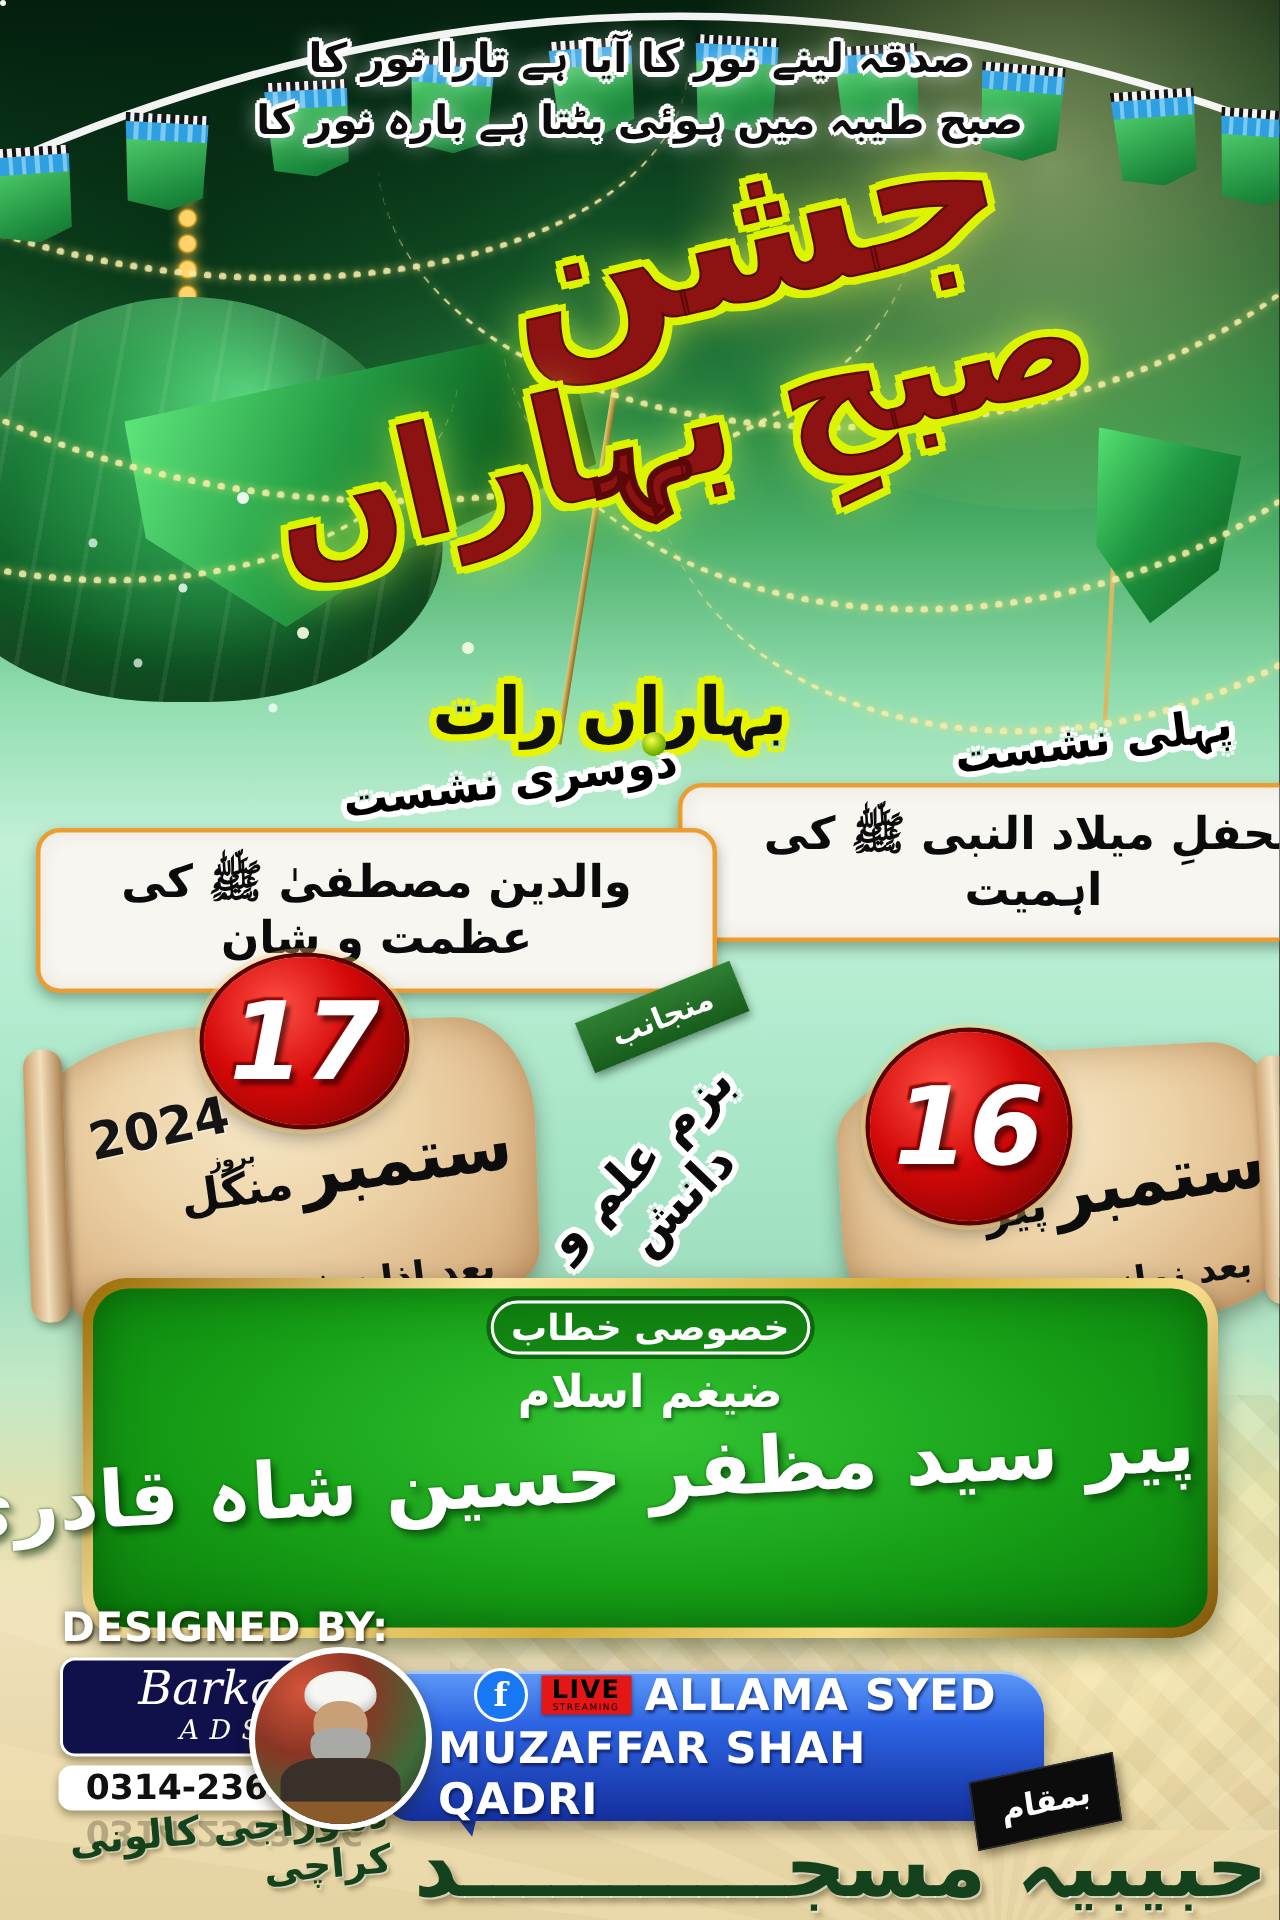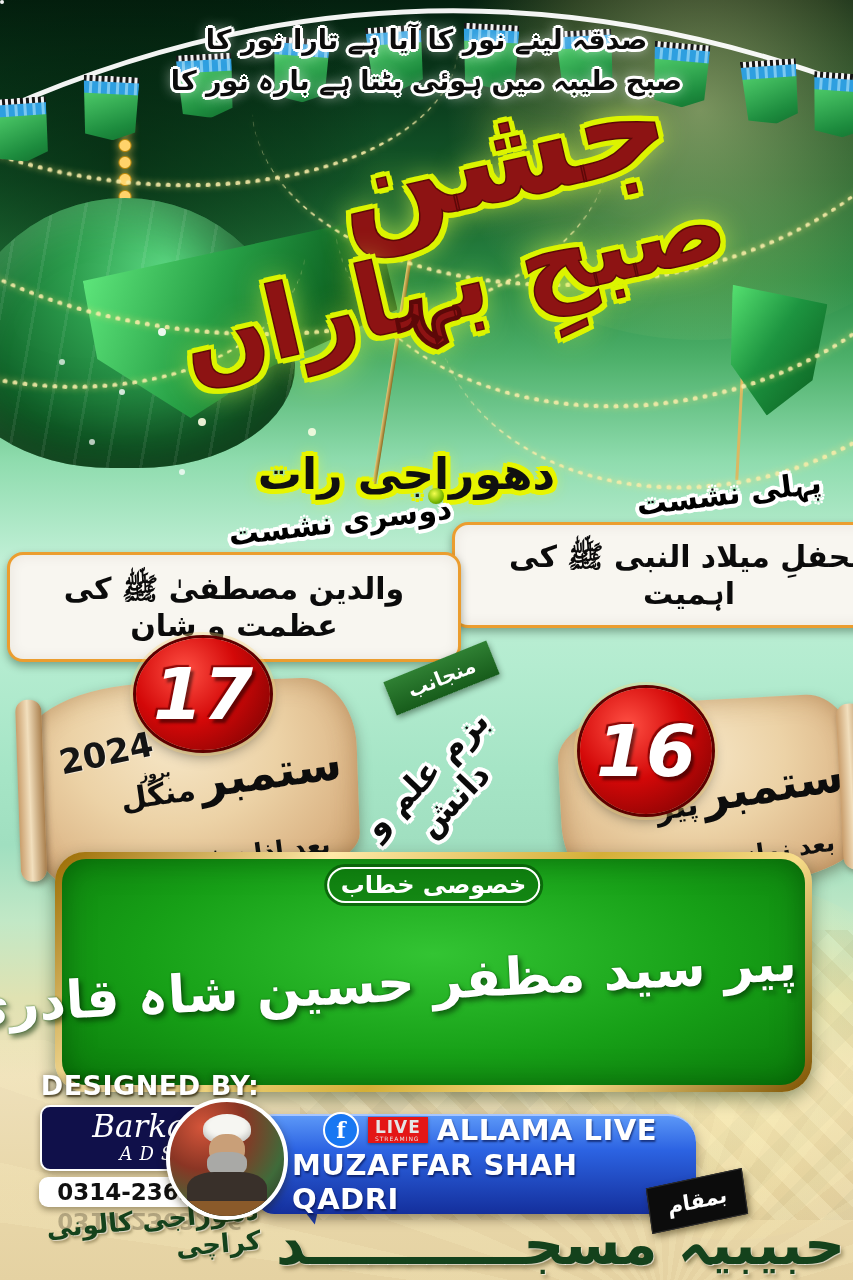--- a/index.html
+++ b/index.html
@@ -98,21 +98,21 @@
   .session-label { font-size:30px; font-weight:bold; color:#000; z-index:4;
     text-shadow:-3px -3px 0 #fff, 3px -3px 0 #fff, -3px 3px 0 #fff, 3px 3px 0 #fff,
       0 -4px 0 #fff, 0 4px 0 #fff, -4px 0 0 #fff, 4px 0 0 #fff; }
   .sl1 { left:636px; top:476px; transform:rotate(-7deg); }
   .sl2 { left:228px; top:504px; transform:rotate(-7deg); }
   .session-box { background:#f8f6f0; border:3px solid #eb9d2f; border-radius:16px; z-index:3;
     box-shadow:0 4px 9px rgba(0,30,10,.35), inset 0 0 14px rgba(60,40,0,.08);
     display:flex; align-items:center; justify-content:center; text-align:center;
     color:#0b0b0b; font-weight:bold; font-size:30px; line-height:1.25; padding:6px 14px; }
   .sb1 { left:452px; top:522px; width:440px; height:88px; }
-  .sb2 { left:7px;  top:552px; width:420px; height:92px; }
+  .sb2 { left:24px;  top:552px; width:420px; height:92px; }
   
   .scroll { z-index:3; border-radius:38% 16% 42% 18% / 28% 34% 24% 38%;
     background:radial-gradient(ellipse at 45% 30%, #f6e6c6 0%, #ecd2a6 40%, #dcb687 72%, #c79c6a 100%);
     box-shadow:0 6px 14px rgba(40,20,0,.35), inset 0 0 26px rgba(120,70,20,.35); }
   .scroll::after { content:""; position:absolute; top:6%; width:26px; height:88%;
     background:linear-gradient(90deg,#c99e6c 0%, #f2dfbd 45%, #a97f4d 100%);
     border-radius:12px; box-shadow:2px 3px 6px rgba(40,20,0,.4); }
   .scroll-right { left:560px; top:700px; width:298px; height:188px; transform:rotate(-3deg); }
   .scroll-right::after { right:-8px; }
   .scroll-left { left:26px; top:682px; width:332px; height:206px; transform:rotate(-2deg); }
@@ -182,21 +182,21 @@
     border-radius:34% 34% 0 0; }
   .desk { position:absolute; left:0; bottom:0; width:100%; height:15px; background:#8a5a2a; }
   .live-bar { left:256px; top:1114px; width:396px; height:88px; border-radius:18px 28px 28px 18px; z-index:6;
     background:linear-gradient(180deg,#5b97f7 0%, #2c63e2 35%, #142f9c 100%);
     border-top:2px solid #a6c6ff; box-shadow:0 5px 12px rgba(30,20,0,.4);
     display:flex; flex-direction:column; justify-content:center; padding:4px 8px 6px 36px; color:#fff; }
   .live-row1 { display:flex; align-items:center; justify-content:center; gap:9px; }
   .fb-circle { width:32px; height:32px; border-radius:50%; background:#1877f2; border:2px solid #fff;
     display:flex; align-items:center; justify-content:center;
     font-family:"DejaVu Serif", serif; font-weight:bold; font-size:22px; color:#fff; line-height:1; }
-  .live-badge { background:#e41616; color:#e5e5e5; padding:2px 7px 1px; line-height:1;
+  .live-badge { background:#e41616; color:#000000; padding:2px 7px 1px; text-align:center; line-height:1;
     box-shadow:0 1px 3px rgba(0,0,0,.4); }
   .live-word { font-size:17px; font-weight:bold; letter-spacing:1px; }
   .streaming-word { font-size:6px; letter-spacing:1px; }
   .live-line { font-size:29px; font-weight:bold; letter-spacing:.5px;
     text-shadow:1px 2px 2px rgba(0,10,60,.6); }
   .live-row2 { }
   .bar-tail { left:298px; top:1199px; width:0; height:0; z-index:5;
     border-left:15px solid transparent; border-right:10px solid transparent;
     border-top:26px solid #1b3db0; transform:rotate(-8deg); }
   .venue-badge { left:648px; top:1178px; transform:rotate(-12deg) skewX(-4deg); z-index:6;
@@ -253,21 +253,21 @@
 
   <div class="abs couplet urdu">
     <div>صدقہ لینے نور کا آیا ہے تارا نور کا</div>
     <div>صبح طیبہ میں ہوئی بٹتا ہے بارہ نور کا</div>
   </div>
 
   <div class="abs title-block urdu">
     <div class="title-l1">جشن</div>
     <div class="title-l2">صبحِ بہاراں</div>
   </div>
-  <div class="abs subtitle urdu">دھوراجی رات</div>
+  <div class="abs subtitle urdu">بہاراں رات</div>
   <div class="abs dot-ornament"></div>
 
   <div class="abs session-label sl1 urdu">پہلی نشست</div>
   <div class="abs session-box sb1 urdu">
     <span>محفلِ میلاد النبی ﷺ کی اہمیت</span>
   </div>
   <div class="abs session-label sl2 urdu">دوسری نشست</div>
   <div class="abs session-box sb2 urdu">
     <span>والدین مصطفیٰ ﷺ کی عظمت و شان</span>
   </div>
@@ -301,20 +301,21 @@
   <div class="abs day-oval oval-17">
     <span>17</span>
   </div>
 
   <div class="abs org-badge urdu">منجانب</div>
   <div class="abs org-name urdu">بزم علم و دانش</div>
 
   <div class="abs banner-gold">
     <div class="banner-green">
       <div class="tag-pill urdu">خصوصی خطاب</div>
+      <div class="honorific urdu">ضیغم اسلام</div>
       <div class="speaker-name urdu">پیر سید مظفر حسین شاہ قادری</div>
     </div>
   </div>
 
   <div class="abs designed">
     <div class="designed-label">DESIGNED BY:</div>
     <div class="brand-box">
       <div class="brand-name">Barkati</div>
       <div class="brand-sub">ADS</div>
     </div>
@@ -330,21 +331,21 @@
     <div class="desk"></div>
   </div>
 
   <div class="abs live-bar">
     <div class="live-row1">
       <span class="fb-circle">f</span>
       <span class="live-badge">
         <div class="live-word">LIVE</div>
         <div class="streaming-word">STREAMING</div>
       </span>
-      <span class="live-line">ALLAMA LIVE</span>
+      <span class="live-line">ALLAMA SYED</span>
     </div>
     <div class="live-row2">
       <span class="live-line">MUZAFFAR SHAH QADRI</span>
     </div>
   </div>
   <div class="abs bar-tail"></div>
 
   <div class="abs venue-badge urdu">بمقام</div>
   <div class="abs venue-line">
     <span class="venue-masjid">حبیبیہ مسجـــــــــــد</span>

